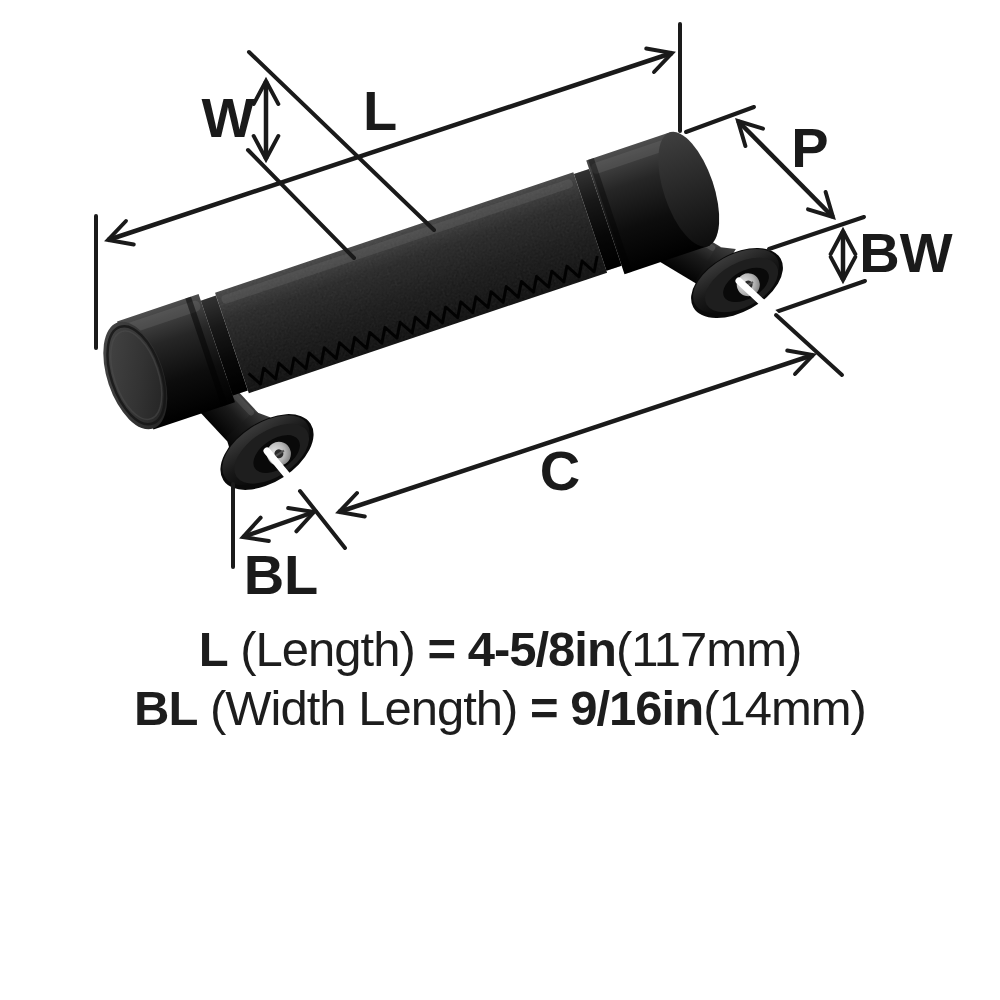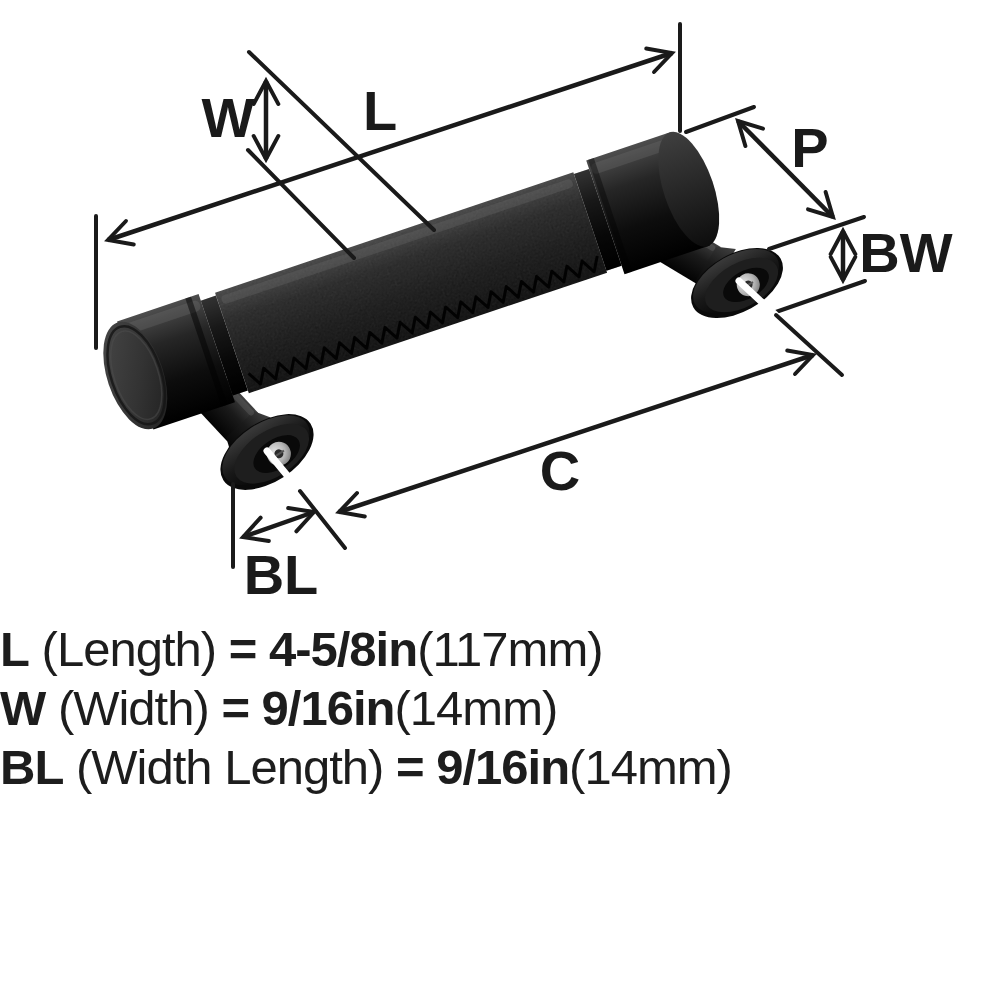--- a/index.html
+++ b/index.html
@@ -10,21 +10,21 @@
   svg.diagram{position:absolute;top:0;left:0}
   .dim-label{
     font-family:"Liberation Sans",sans-serif;
     font-weight:700;font-size:56px;fill:#1a1a1a;text-anchor:middle;
   }
   line.dim{stroke:#1a1a1a;stroke-width:4.5;stroke-linecap:butt}
   line.wit{stroke:#1a1a1a;stroke-width:4;stroke-linecap:round}
   line.witw{stroke:#ffffff;stroke-width:7;stroke-linecap:round}
   .specs{
     position:absolute;top:620px;left:0;width:1000px;
-    color:#1d1d1d;font-size:49px;letter-spacing:-1px;
+    text-align:center;color:#1d1d1d;font-size:49px;letter-spacing:-1px;
   }
   .specs .row{line-height:59px;white-space:nowrap}
   .b{font-weight:700}
 </style>
 </head>
 <body>
 
 <svg class="diagram" width="1000" height="620" viewBox="0 0 1000 620">
   <defs>
     <marker id="arr" viewBox="0 0 12 12" refX="10.2" refY="6" markerWidth="7.5" markerHeight="7.5" orient="auto-start-reverse" markerUnits="strokeWidth">
@@ -186,22 +186,17 @@
   </g>
 </svg>
 
 <div class="specs">
   <div class="row">
     <span class="b">L</span>
     <span>(Length)</span>
     <span class="b">= 4-5/8in</span><span>(117mm)</span>
   </div>
   <div class="row">
-    <span class="b">W</span>
-    <span>(Width)</span>
-    <span class="b">= 9/16in</span><span>(14mm)</span>
-  </div>
-  <div class="row">
     <span class="b">BL</span>
     <span>(Width Length)</span>
     <span class="b">= 9/16in</span><span>(14mm)</span>
   </div>
 </div>
 
 </body></html>

